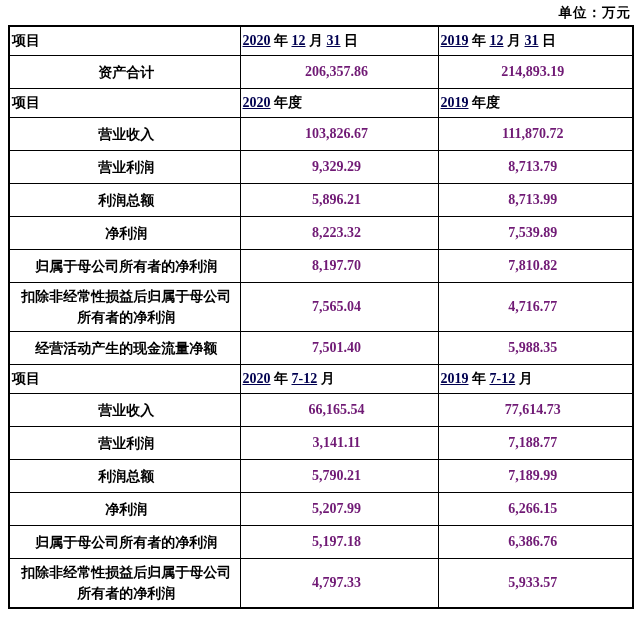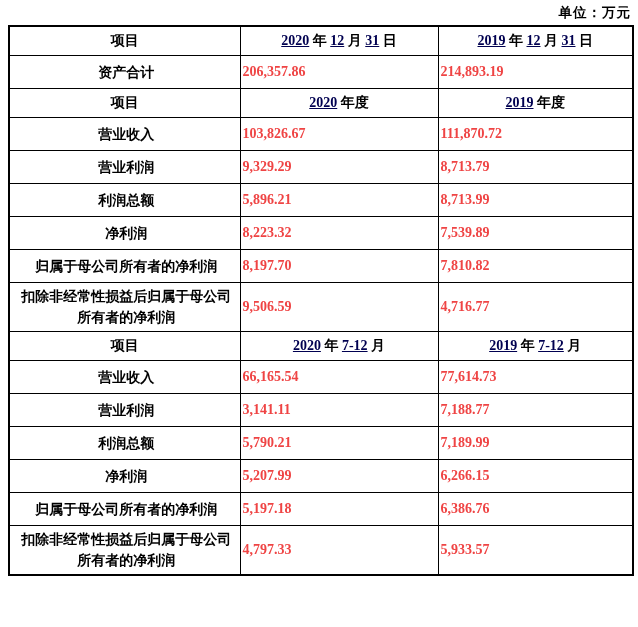--- a/index.html
+++ b/index.html
@@ -37,39 +37,39 @@
   }
   .fin-table td {
     border: 1px solid #000000;
     font-size: 14px;
     font-weight: bold;
     vertical-align: middle;
     overflow: hidden;
   }
   tr.hdr td {
     height: 26px;
-    text-align: center;
+    text-align: left;
     padding: 1px 2px;
     margin-left: 20px;
   }
   tr.row td {
     height: 28px;
   }
   tr.row.tall td {
     height: 44px;
   }
   td.label {
     text-align: center;
     padding: 2px 4px 2px 7px;
     line-height: 1.5;
   }
   td.num {
-    text-align: left;
+    text-align: center;
     padding: 2px 7px 2px 2px;
-    color: #ef4444;
+    color: #701a75;
     font-family: "Liberation Serif", "DejaVu Serif", serif;
   }
   .mixed .d {
     color: #000050;
     text-decoration: underline;
   }
 </style>
 </head>
 <body>
 
@@ -123,22 +123,27 @@
         <td class="num">8,223.32</td>
         <td class="num">7,539.89</td>
       </tr>
       <tr class="row">
         <td class="label">归属于母公司所有者的净利润</td>
         <td class="num">8,197.70</td>
         <td class="num">7,810.82</td>
       </tr>
       <tr class="row tall">
         <td class="label">扣除非经常性损益后归属于母公司所有者的净利润</td>
-        <td class="num">9,506.59</td>
+        <td class="num">7,565.04</td>
         <td class="num">4,716.77</td>
+      </tr>
+      <tr class="row">
+        <td class="label">经营活动产生的现金流量净额</td>
+        <td class="num">7,501.40</td>
+        <td class="num">5,988.35</td>
       </tr>
 
       <tr class="hdr">
         <td>项目</td>
         <td class="mixed"><span class="d">2020</span> 年 <span class="d">7-12</span> 月</td>
         <td class="mixed"><span class="d">2019</span> 年 <span class="d">7-12</span> 月</td>
       </tr>
       <tr class="row">
         <td class="label">营业收入</td>
         <td class="num">66,165.54</td>

